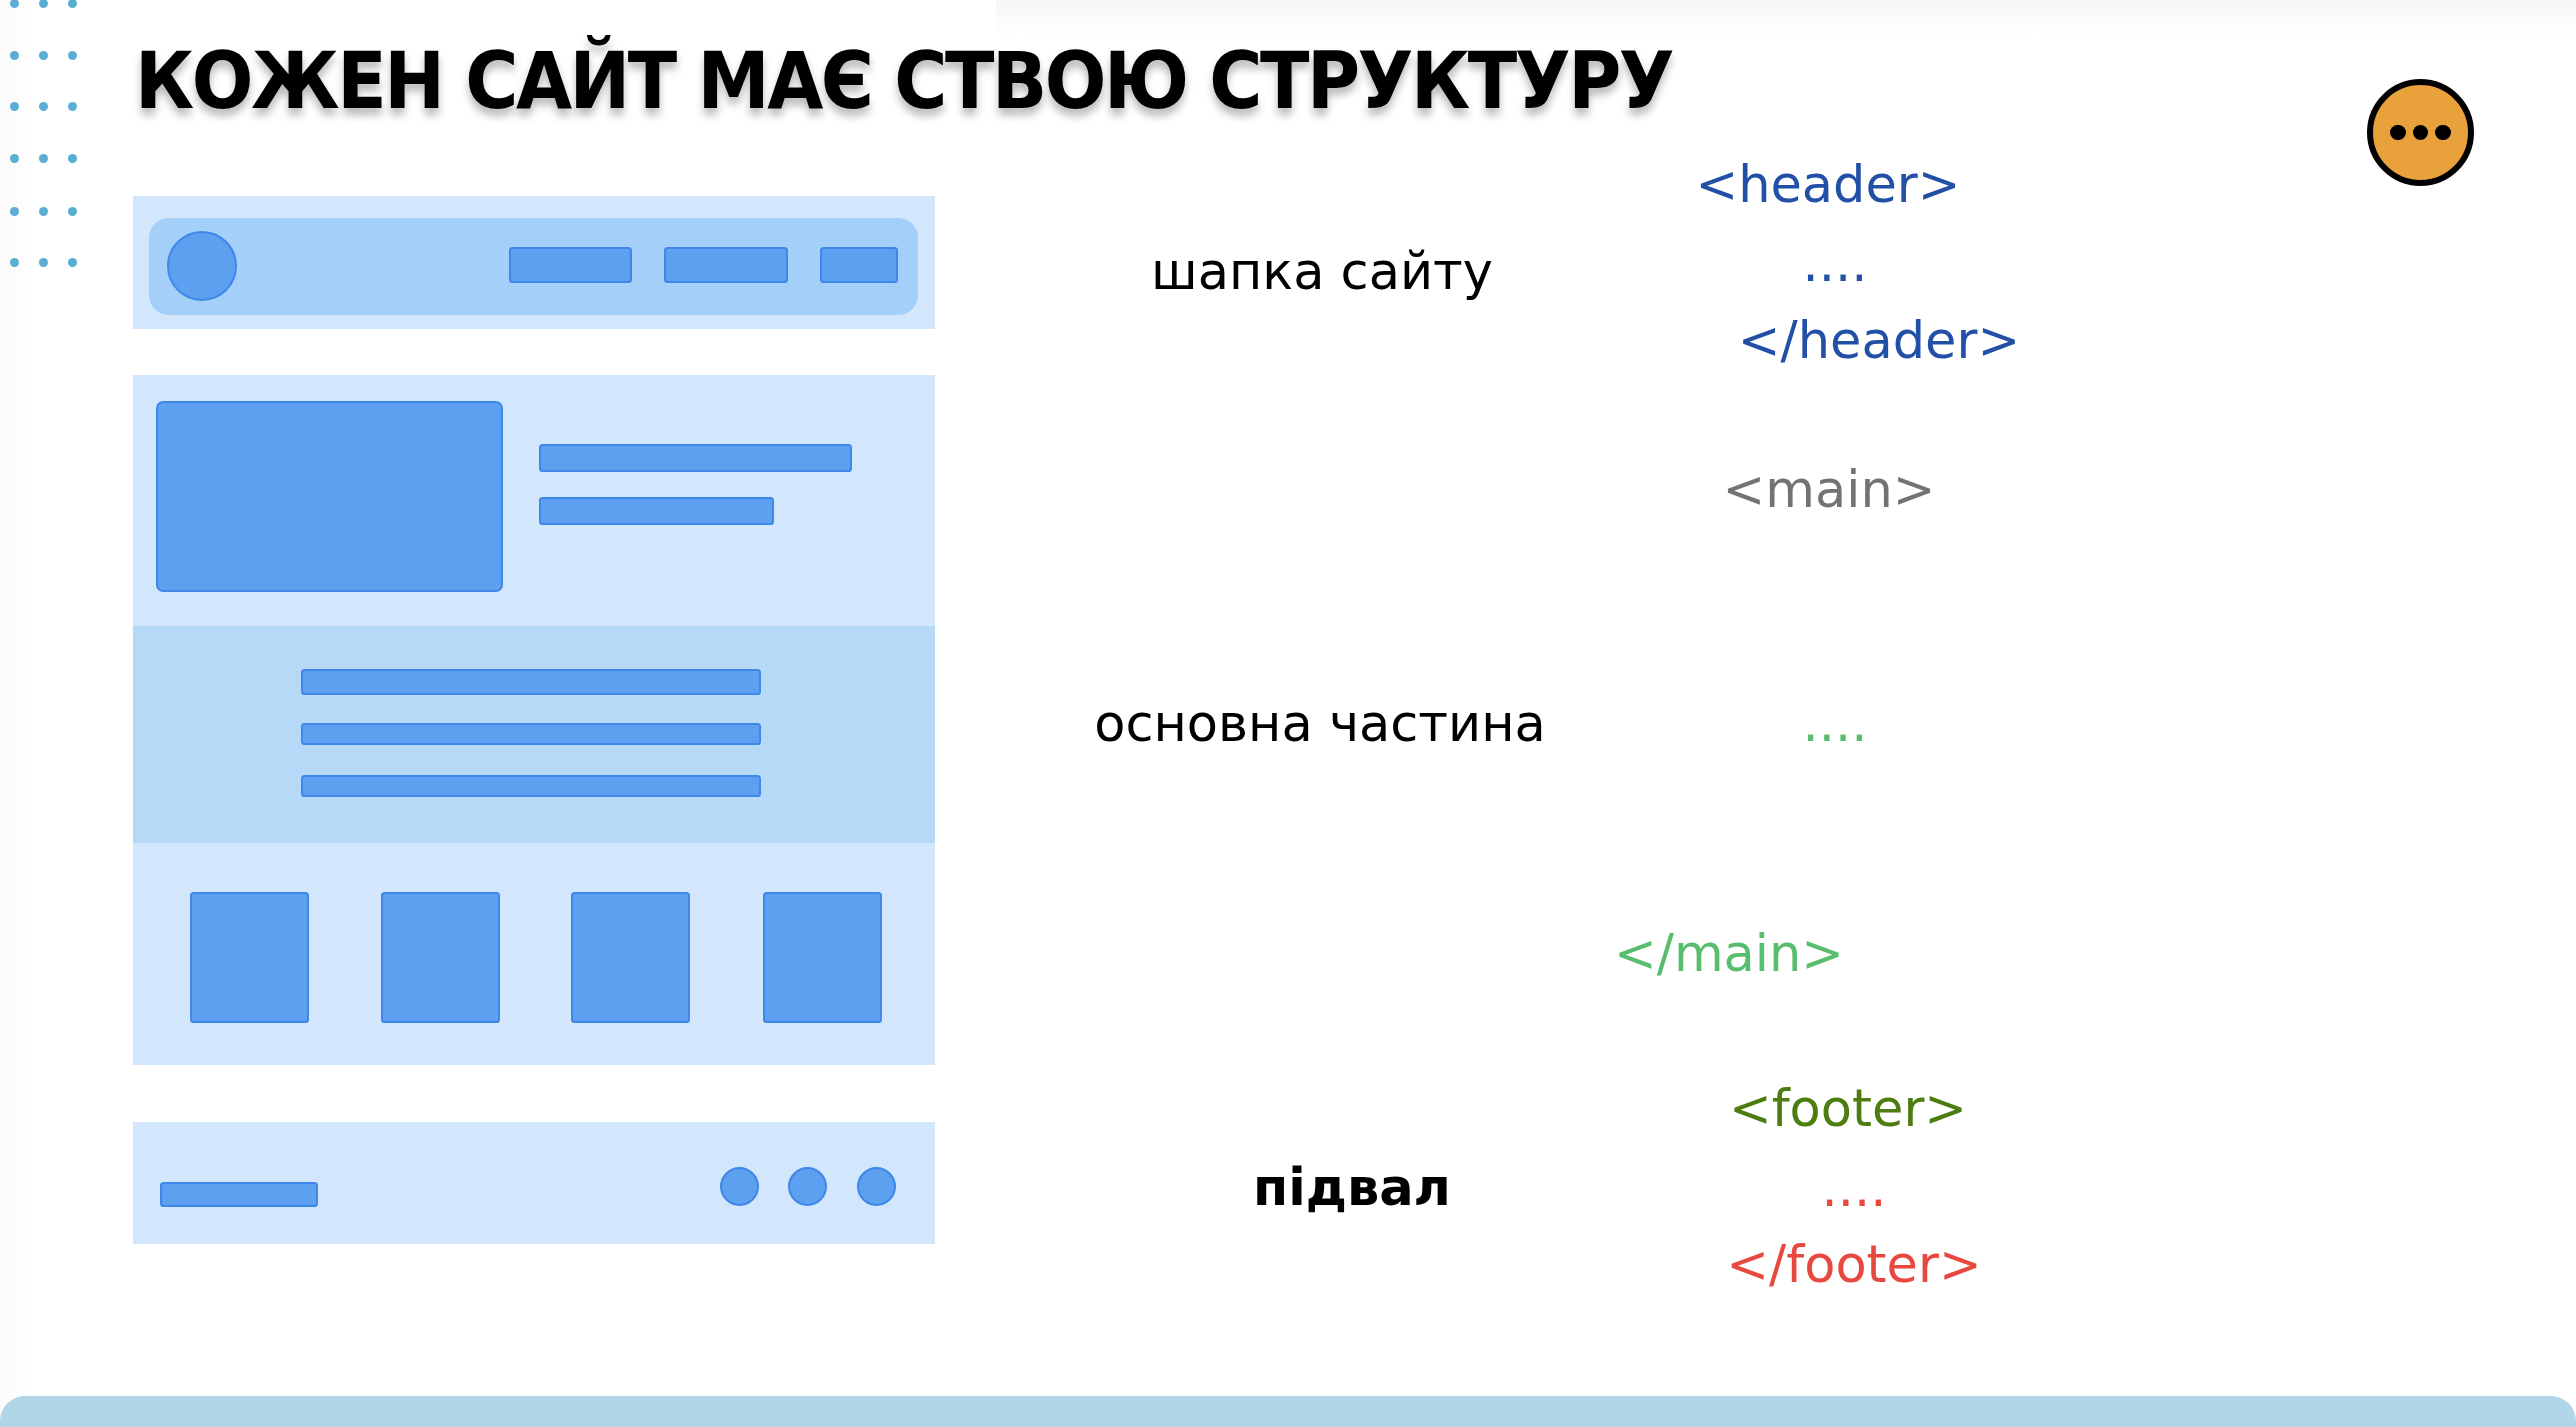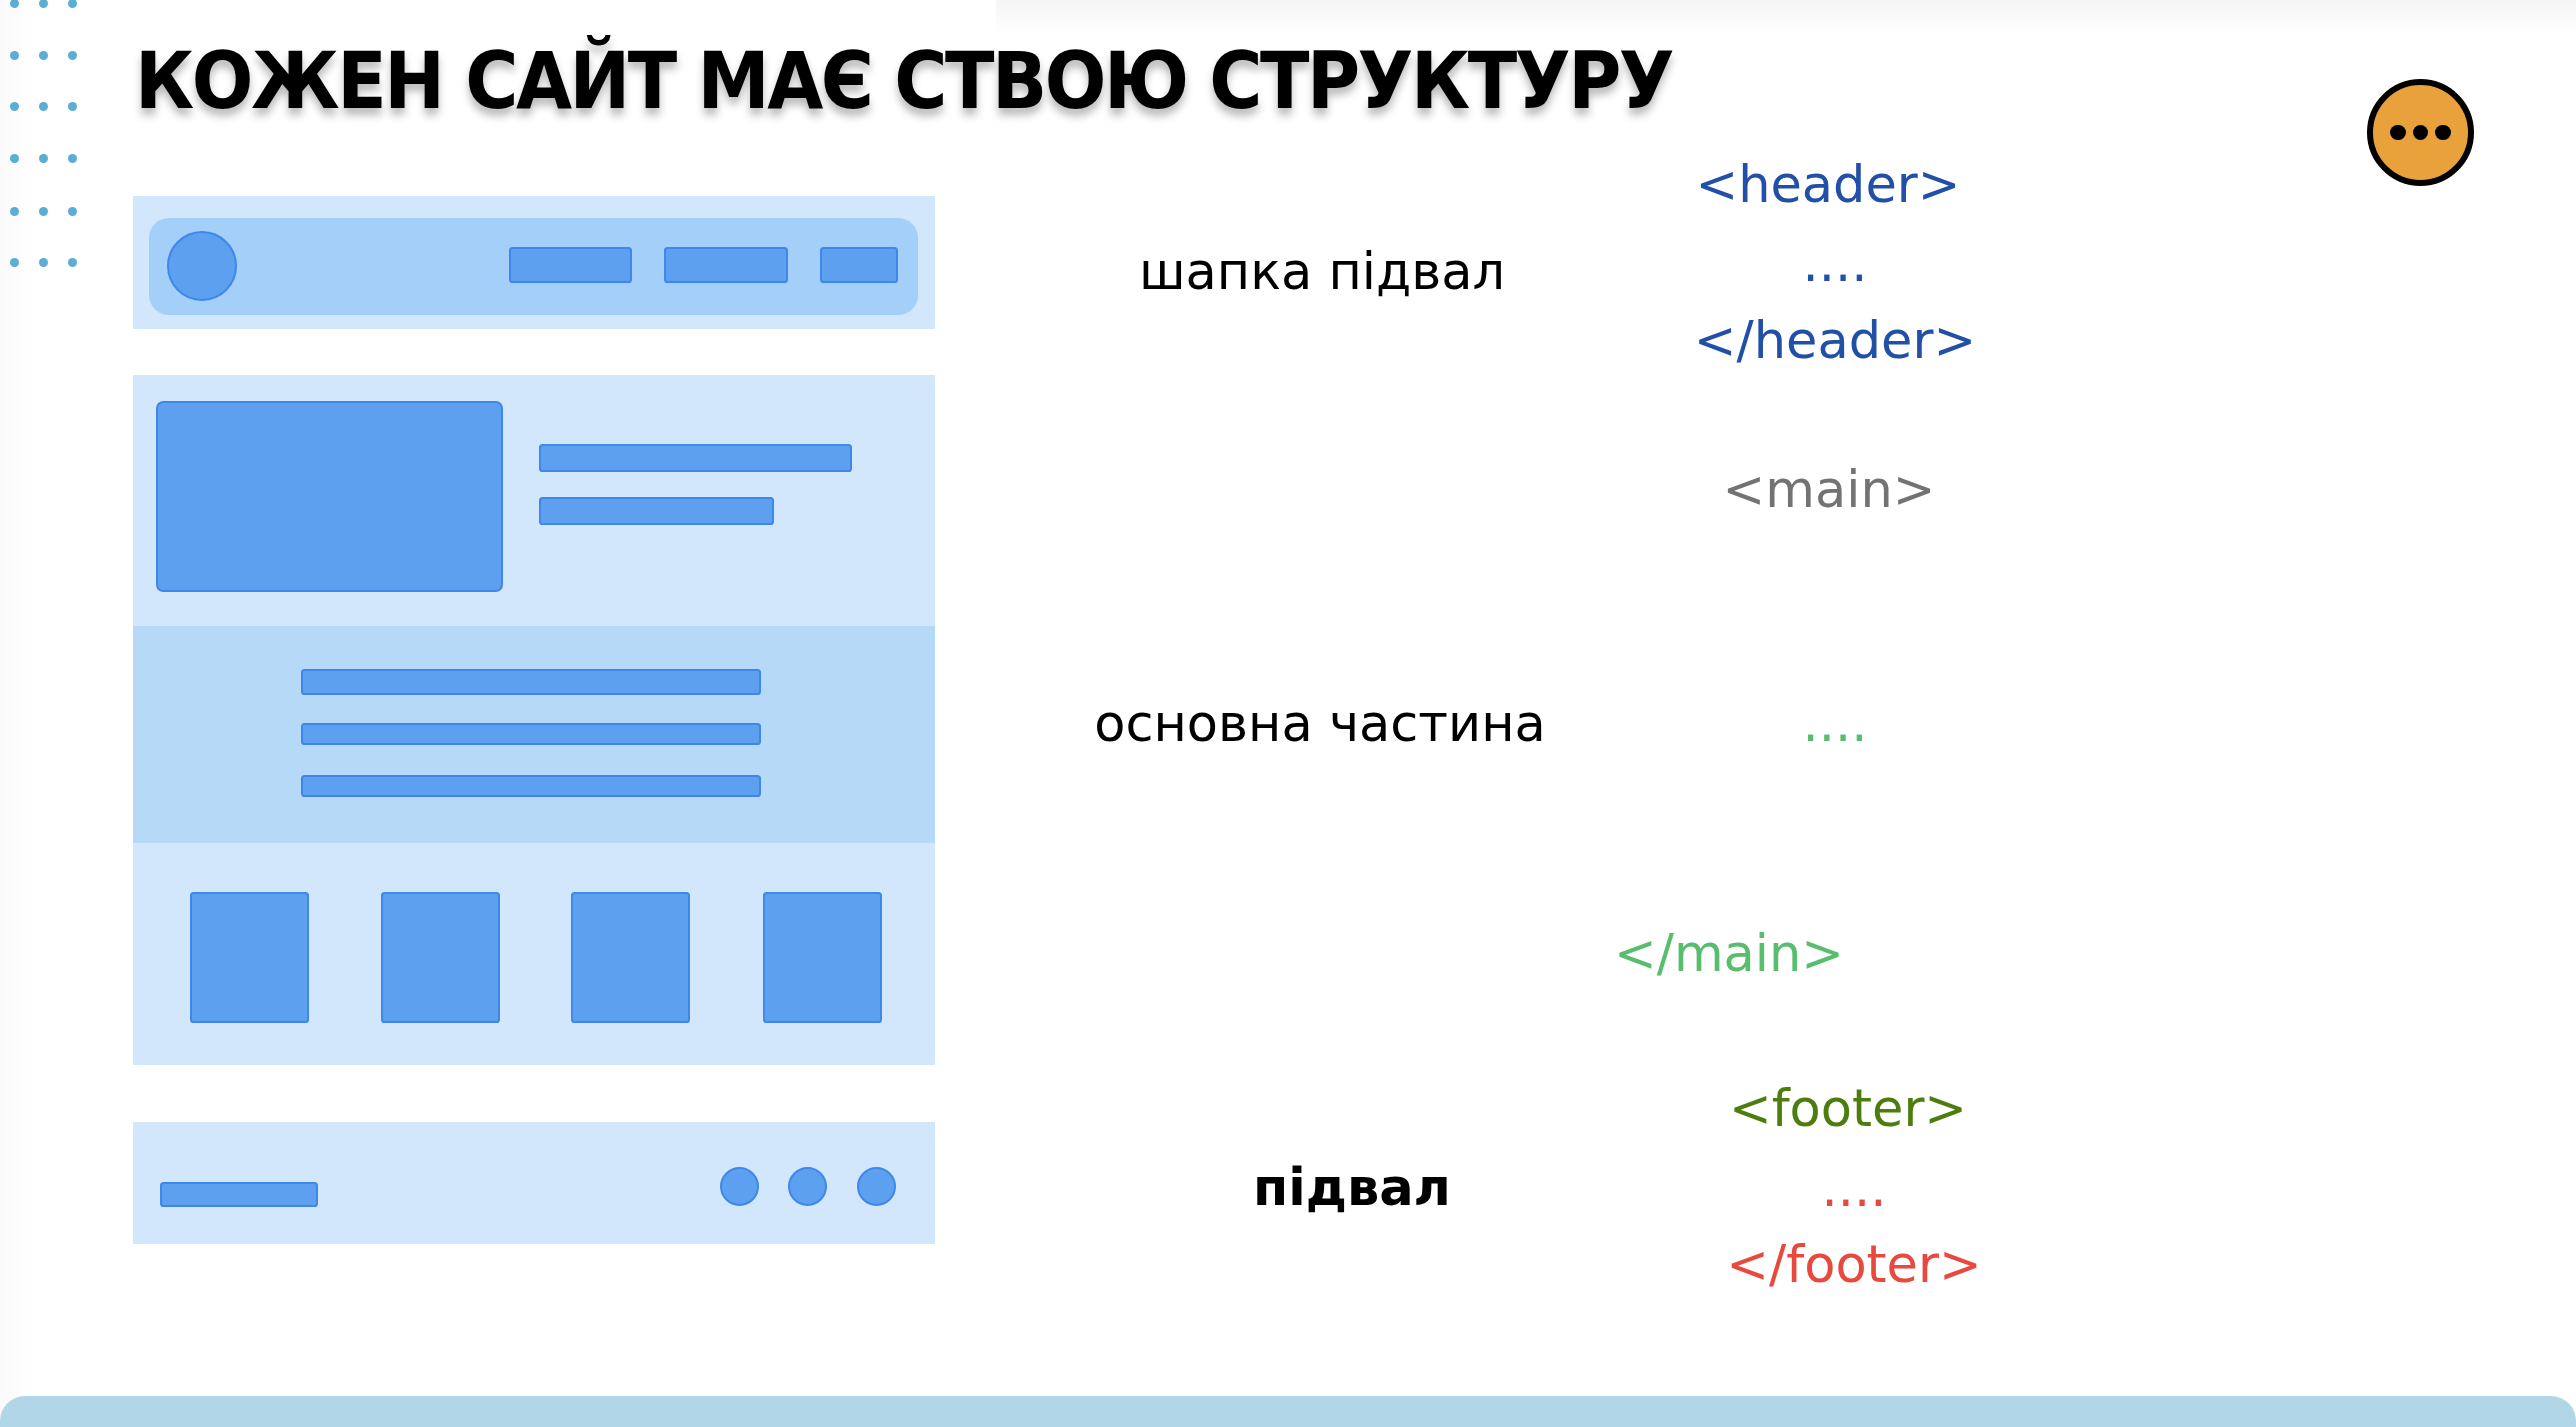--- a/index.html
+++ b/index.html
@@ -127,27 +127,27 @@
   <div class="wf-shape" style="left:630px;top:517px;width:119px;height:131px;"></div>
 </div>
 
 <div class="wf-block wf-light" style="left:133px;top:1122px;width:802px;height:122px;">
   <div class="wf-shape" style="left:27px;top:60px;width:158px;height:25px;"></div>
   <div class="wf-shape wf-circle" style="left:587px;top:45px;width:39px;height:39px;"></div>
   <div class="wf-shape wf-circle" style="left:655px;top:45px;width:39px;height:39px;"></div>
   <div class="wf-shape wf-circle" style="left:724px;top:45px;width:39px;height:39px;"></div>
 </div>
 
-<div class="label" style="left:1322px;top:271px;">шапка підвал</div>
+<div class="label" style="left:1322px;top:271px;">шапка сайту</div>
 <div class="label" style="left:1320px;top:723px;">основна частина</div>
 <div class="label" style="left:1352px;top:1187px;font-weight:bold;">підвал</div>
 
 <div class="tag" style="left:1828px;top:184px;color:#2150a6;">&lt;header&gt;</div>
 <div class="tag" style="left:1835px;top:263px;color:#2150a6;">....</div>
-<div class="tag" style="left:1835px;top:340px;color:#2150a6;">&lt;/header&gt;</div>
+<div class="tag" style="left:1879px;top:340px;color:#2150a6;">&lt;/header&gt;</div>
 
 <div class="tag" style="left:1829px;top:489px;color:#737373;">&lt;main&gt;</div>
 <div class="tag" style="left:1835px;top:723px;color:#58bd6d;">....</div>
 <div class="tag" style="left:1729px;top:953px;color:#58bd6d;text-align:center;">&lt;/main&gt;</div>
 
 <div class="tag" style="left:1848px;top:1108px;color:#4d7c0f;">&lt;footer&gt;</div>
 <div class="tag" style="left:1854px;top:1188px;color:#e8493f;">....</div>
 <div class="tag" style="left:1854px;top:1264px;color:#e8493f;">&lt;/footer&gt;</div>
 
 <div class="bottom-bar"></div>

